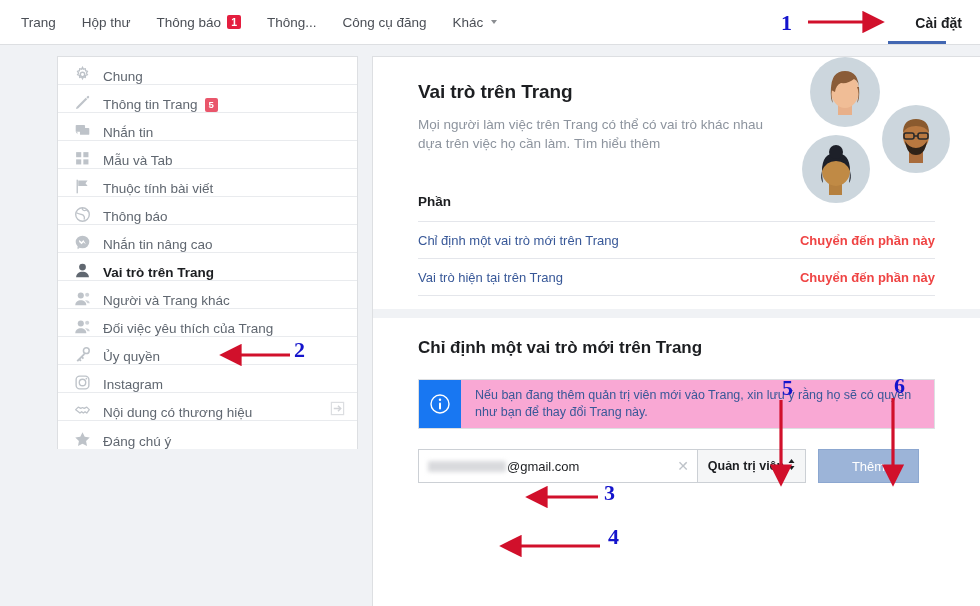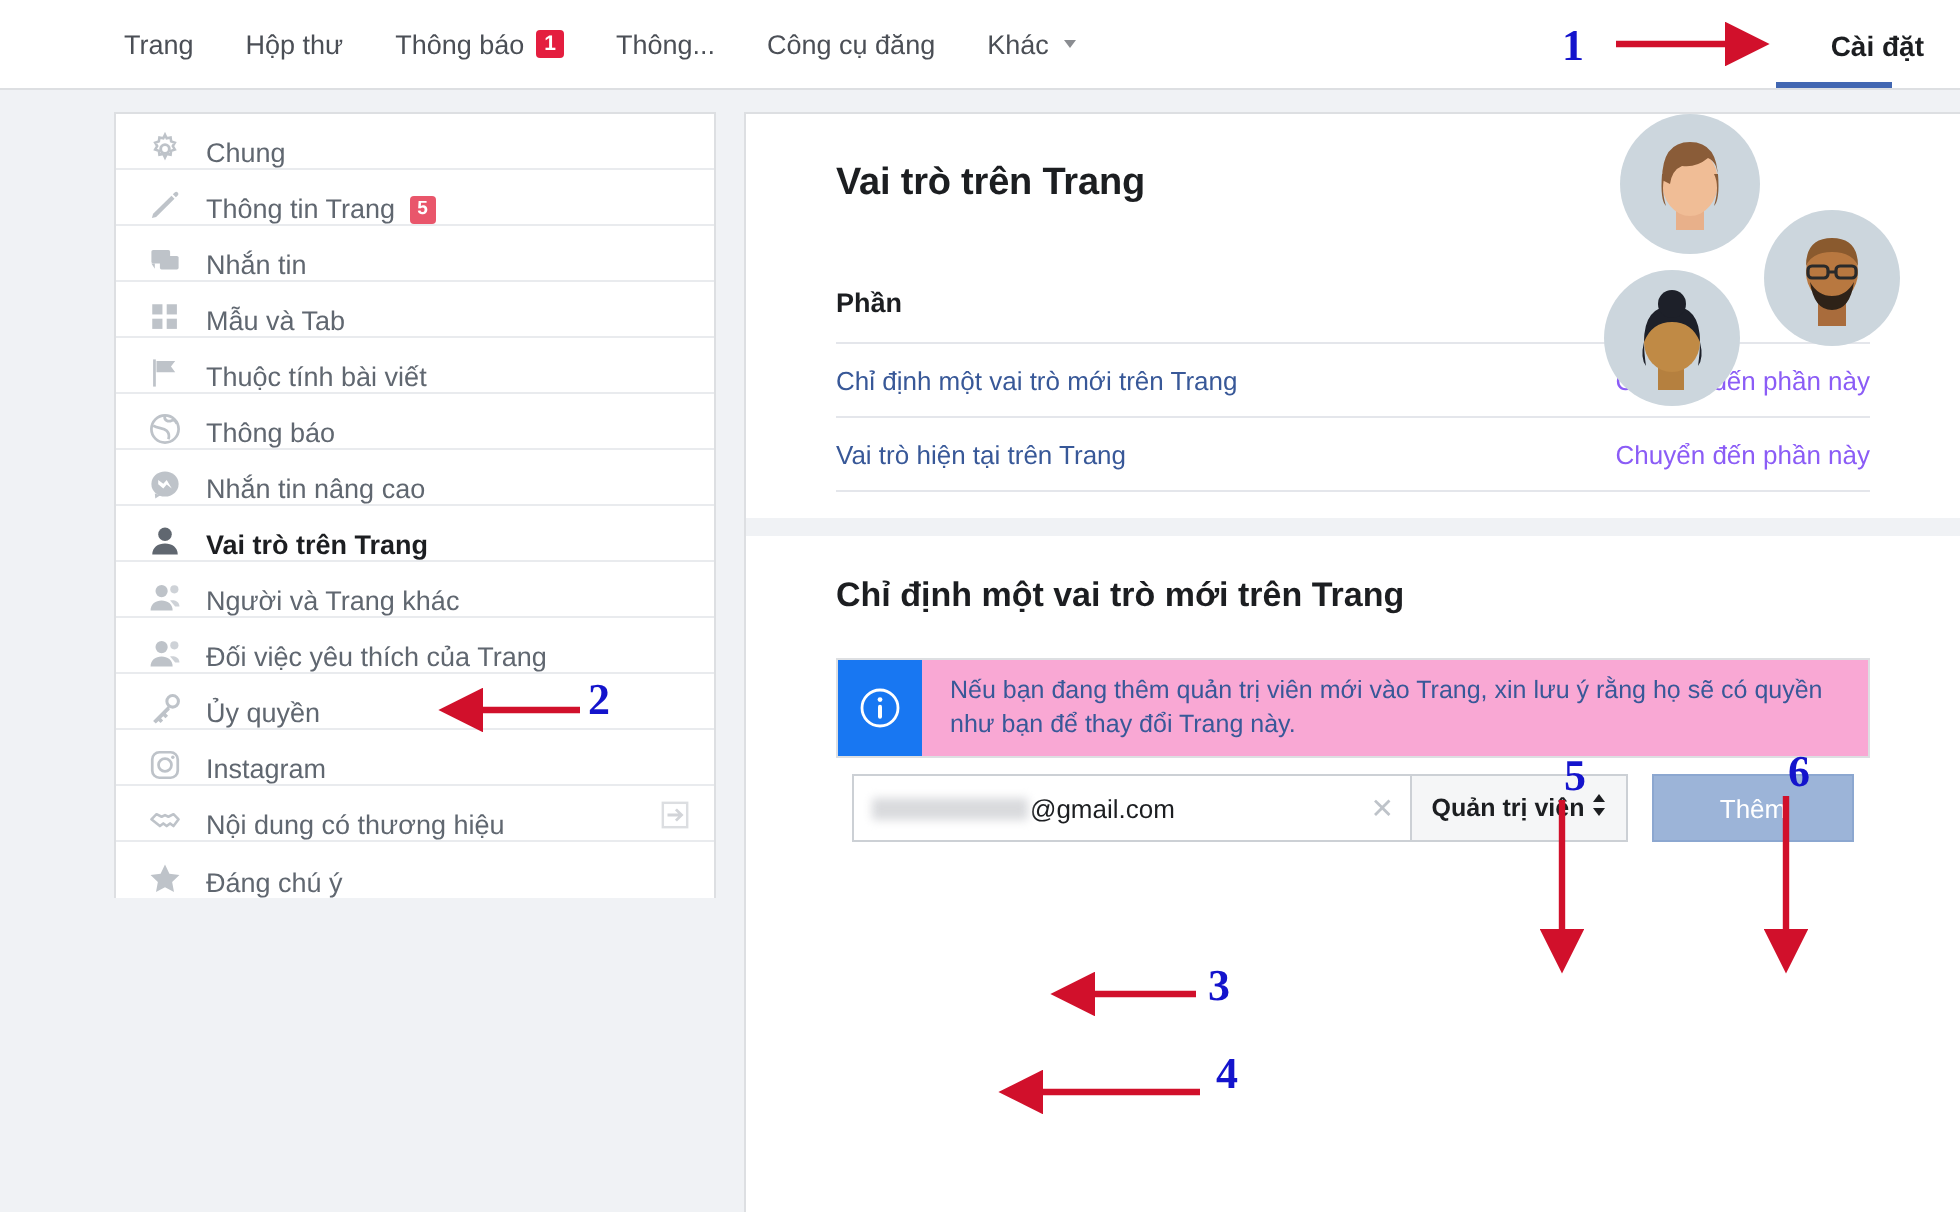--- a/index.html
+++ b/index.html
@@ -10,21 +10,21 @@
     background: #ffffff;
     font-family: "Liberation Sans", sans-serif;
   }
   #root { position: relative; width: 980px; height: 606px; background: #f0f2f5; }
 
   
   .topnav {
     position: absolute; left: 0; top: 0; width: 980px; height: 45px;
     background: #ffffff; border-bottom: 1px solid #dddfe2;
   }
-  .topnav-inner { display: flex; align-items: center; height: 44px; padding-left: 8px; margin-left: 41px; }
+  .topnav-inner { display: flex; align-items: center; height: 44px; padding-left: 8px; }
   .nav-item {
     font-size: 13.5px; color: #4b4f56; padding: 0 13px; white-space: nowrap;
     display: flex; align-items: center; gap: 6px; height: 44px; cursor: pointer;
   }
   .nav-badge {
     background: #e41e3f; color: #fff; font-size: 10.5px; font-weight: bold;
     border-radius: 2px; padding: 1px 4px 1px 4px; line-height: 12px; display: inline-block;
   }
   .caret { display: inline-block; width: 0; height: 0; border-left: 3.5px solid transparent;
            border-right: 3.5px solid transparent; border-top: 4px solid #8a8d91; margin-left: 2px; }
@@ -68,21 +68,21 @@
   }
   .c-pad { padding: 24px 45px 0 45px; position: relative; }
   .c-title { font-size: 19px; font-weight: bold; color: #1c1e21; margin: 0 0 12px 0; letter-spacing: -0.1px; }
   .c-desc { font-size: 13.5px; color: #8d949e; line-height: 19px; max-width: 350px; margin: 0; }
   .sec-head { font-size: 13.5px; font-weight: bold; color: #1c1e21; margin: 41px 0 12px 0; }
   .sec-row {
     display: flex; justify-content: space-between; align-items: center;
     border-top: 1px solid #e4e6eb; height: 37px; font-size: 13px;
   }
   .sec-link { color: #385898; cursor: pointer; }
-  .sec-jump { color: #8b5cf6; }
+  .sec-jump { color: #ef4444; font-weight: bold; }
   .sec-bottom { border-top: 1px solid #e4e6eb; }
 
   
   .avatars { position: absolute; right: 28px; top: 0px; width: 160px; height: 160px; }
   .av-circle { position: absolute; border-radius: 50%; background: #ccd6dd; overflow: hidden; }
   .av1 { width: 70px; height: 70px; left: 18px; top: 0px; }
   .av2 { width: 68px; height: 68px; left: 90px; top: 48px; }
   .av3 { width: 68px; height: 68px; left: 10px; top: 78px; }
 
   
@@ -93,21 +93,21 @@
     display: flex; border: 1px solid #dddfe2; background: #f9a8d4; min-height: 47px;
   }
   .info-icon-wrap {
     width: 42px; background: #1877f2; display: flex; align-items: center; justify-content: center;
     flex: 0 0 42px;
   }
   .info-text {
     font-size: 12.5px; color: #385898; line-height: 17px; padding: 7px 12px 7px 14px;
   }
 
-  .row-controls { display: flex; margin-top: 8px; position: relative; justify-content: center; }
+  .row-controls { display: flex; margin-top: 20px; position: relative; }
   .email-wrap {
     position: relative; flex: 0 0 280px; height: 34px; border: 1px solid #ccd0d5;
     background: #fff; display: flex; align-items: center; padding: 0 26px 0 9px;
   }
   .email-blur {
     display: inline-block; width: 78px; height: 11px; background: #d9dadd;
     filter: blur(2.3px); border-radius: 1px; margin-right: 1px; vertical-align: middle;
   }
   .email-text { font-size: 13px; color: #1c1e21; }
   .email-clear {
@@ -337,20 +337,24 @@
             <ellipse cx="34" cy="36" rx="14" ry="15" fill="#c08a45"></ellipse>
             <path d="M20 36 q0-18 14-18 q14 0 14 18 q-4-10-14-10 q-10 0-14 10z" fill="#1d2029"></path>
             <circle cx="34" cy="17" r="7" fill="#1d2029"></circle>
             <path d="M20 36 q-2 8 1 12 q-1-7-1-12z" fill="#1d2029"></path>
             <path d="M48 36 q2 8-1 12 q1-7 1-12z" fill="#1d2029"></path>
           </svg>
         </div>
       </div>
 
       <h1 class="c-title">Vai trò trên Trang</h1>
+      <p class="c-desc">
+        <span>Mọi người làm việc trên Trang có thể có vai trò khác nhau dựa trên việc họ cần làm.</span>
+        <span class="learn-more">Tìm hiểu thêm</span>
+      </p>
 
       <div class="sec-head">Phần</div>
       <div id="sections-list">
           <div class="sec-row">
             <span class="sec-link">Chỉ định một vai trò mới trên Trang</span>
             <span class="sec-jump">Chuyển đến phần này</span>
           </div>
           <div class="sec-row">
             <span class="sec-link">Vai trò hiện tại trên Trang</span>
             <span class="sec-jump">Chuyển đến phần này</span>

